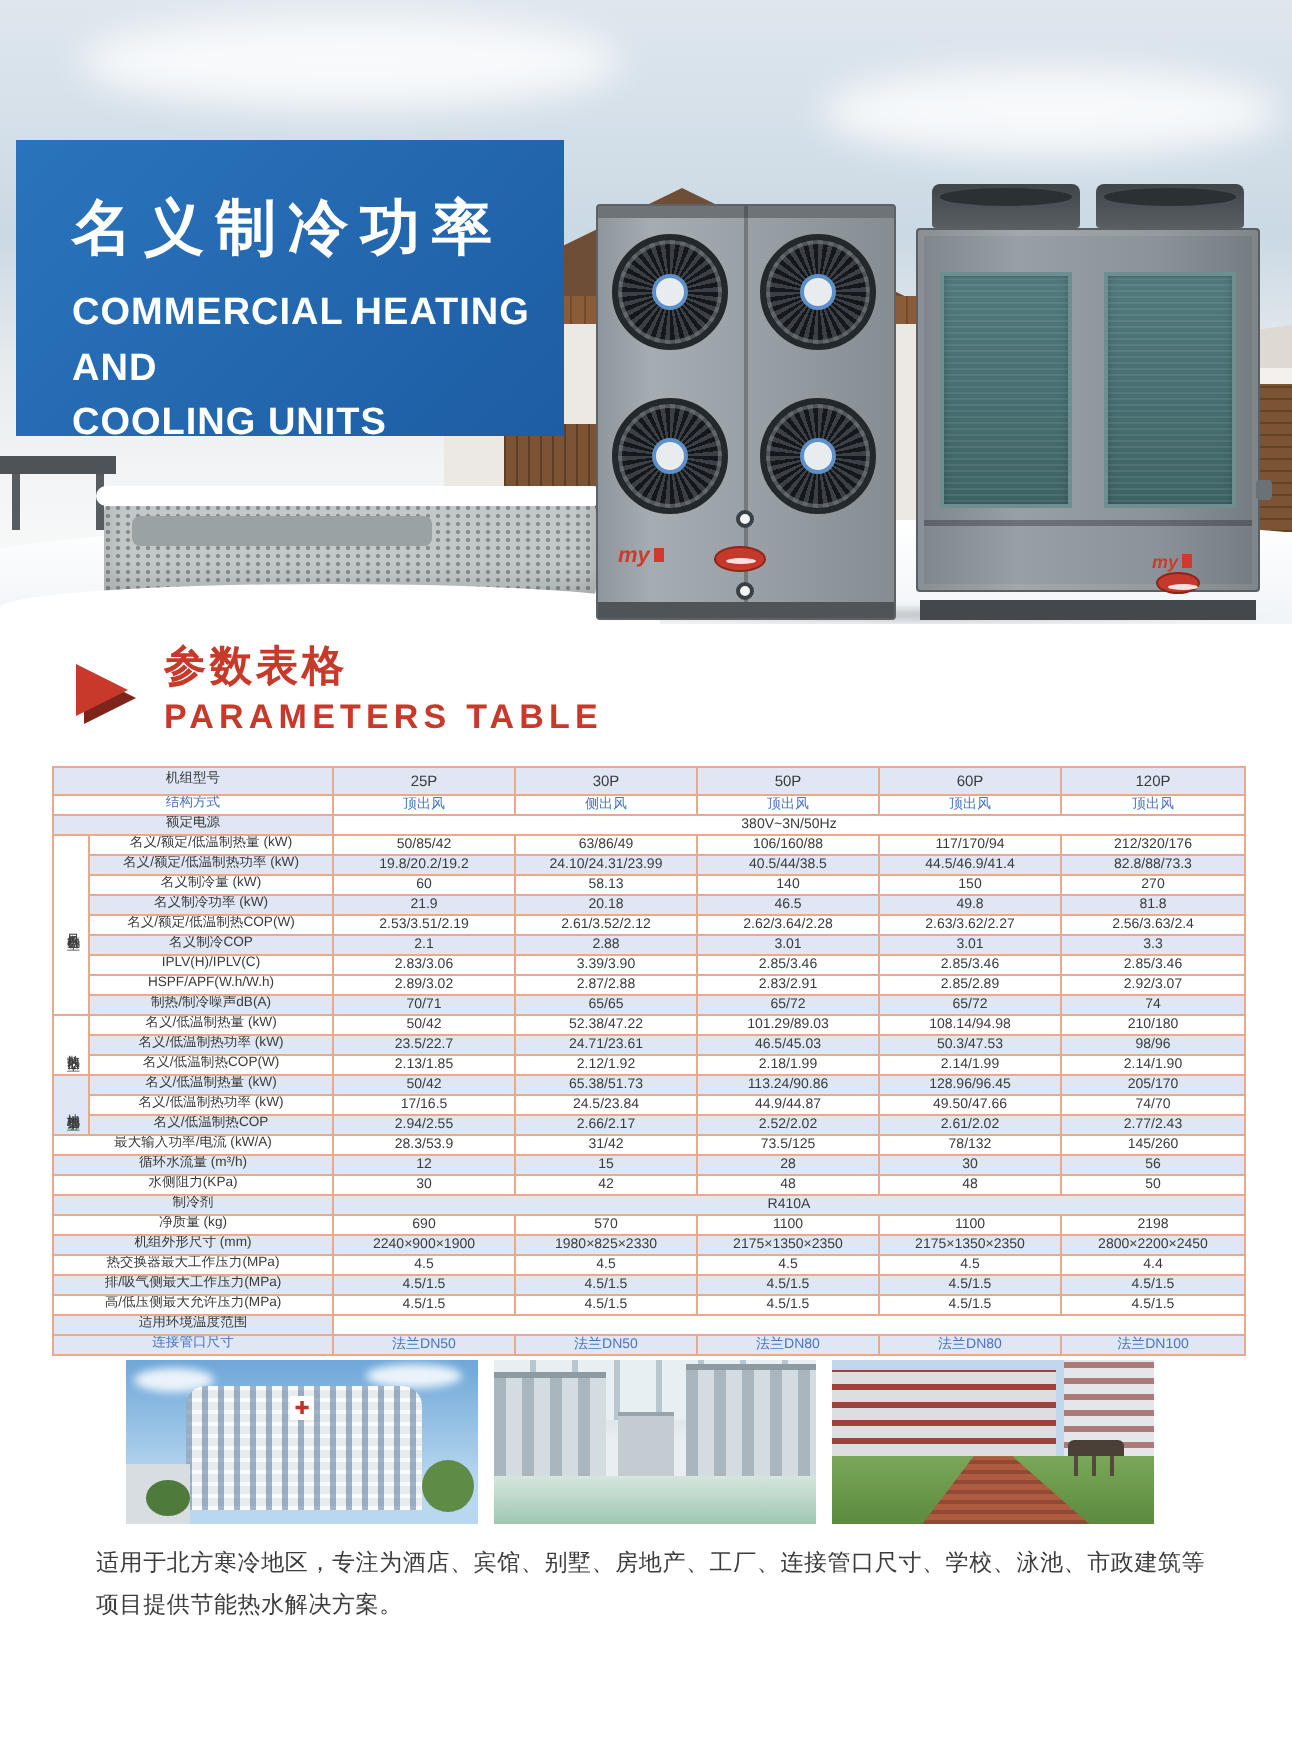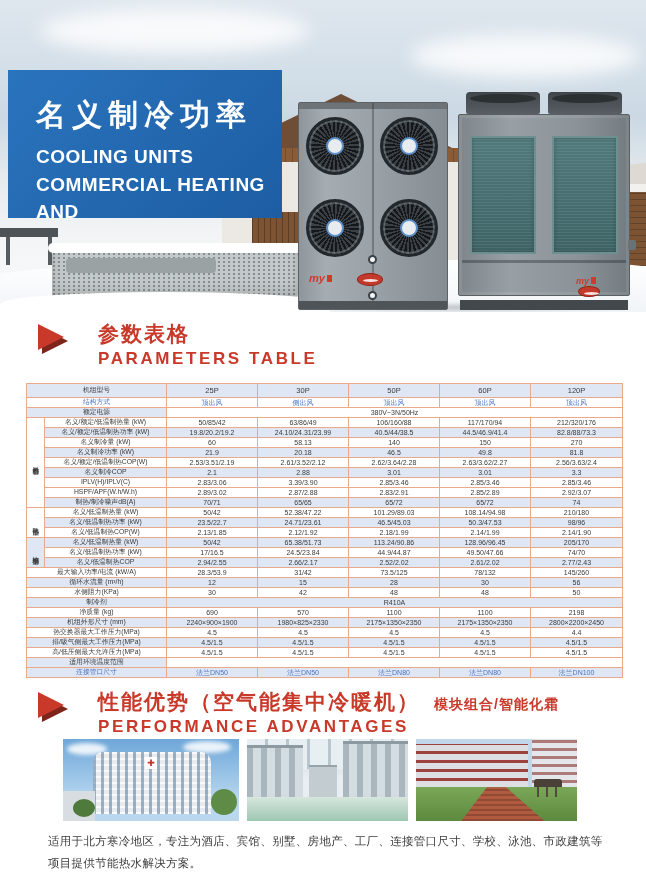--- a/index.html
+++ b/index.html
@@ -95,21 +95,21 @@
   .pipe { position:absolute; left:170px; top:150px; width:8px; height:10px; background:#6b7276; border-radius:2px; }
 
   
   .banner { position:absolute; left:8px; top:70px; width:274px; height:148px;
             background:linear-gradient(135deg,#2a74bd,#1d5da3); padding:28px 0 0 28px; }
   .banner h1 { color:#fff; font-size:30px; font-weight:700; letter-spacing:6px; line-height:1.1; }
   .banner .en { margin-top:12px; color:#fff; font-size:19px; font-weight:700;
                 letter-spacing:.5px; line-height:1.45; }
 
   
-  .sec { display:flex; align-items:flex-start; margin:10px 0 0 38px;gap:16px; }
+  .sec { display:flex; align-items:center; margin:10px 0 0 38px; }
   .arrow-wrap { position:relative; width:32px; height:30px; margin:2px 12px 0 0; flex:none; }
   .tri { position:absolute; width:0; height:0;
          border-top:13px solid transparent; border-bottom:13px solid transparent; }
   .tri.shadow { left:4px; top:4px; border-left:26px solid #7e241b; }
   .tri.main   { left:0;   top:0;   border-left:26px solid #c9392a; }
   .sec h2 { font-size:21px; color:#c9392a; font-weight:700; letter-spacing:2px; line-height:1.15; }
   .sec .sub { font-size:17px; color:#c9392a; font-weight:700; letter-spacing:2.6px; margin-top:3px; }
   .sec .note { font-size:14px; color:#c9392a; font-weight:700; margin-left:14px; letter-spacing:1px; }
   .title-row { display:flex; align-items:baseline; }
 
@@ -219,22 +219,22 @@
       <div class="ub-rail"></div>
       <div class="brand" style="left:118px;top:186px;font-size:9px;">my</div>
       <div class="badge" style="left:120px;top:196px;width:22px;height:11px;"></div>
       <div class="pipe"></div>
       <div class="ub-base"></div>
     </div>
 
     <div class="banner">
       <h1>名义制冷功率</h1>
       <div class="en">
+        <div>COMMERCIAL HEATING AND</div>
         <div>COOLING UNITS</div>
-        <div>COMMERCIAL HEATING AND</div>
       </div>
     </div>
   </div>
 
   <div class="sec">
     <div class="arrow-wrap">
       <div class="tri shadow"></div>
       <div class="tri main"></div>
     </div>
     <div>
@@ -473,33 +473,20 @@
           <td class="label-cell" colspan="2">连接管口尺寸</td>
           <td class="value-cell">法兰DN50</td>
           <td class="value-cell">法兰DN50</td>
           <td class="value-cell">法兰DN80</td>
           <td class="value-cell">法兰DN80</td>
           <td class="value-cell">法兰DN100</td>
         </tr>
       </tbody>
   </table>
 
-  <div class="sec" style="margin-top:12px;">
-    <div class="arrow-wrap">
-      <div class="tri shadow"></div>
-      <div class="tri main"></div>
-    </div>
-    <div>
-      <div class="title-row">
-        <h2>性能优势（空气能集中冷暖机）</h2>
-        <span class="note">模块组合/智能化霜</span>
-      </div>
-      <div class="sub">PERFORMANCE ADVANTAGES</div>
-    </div>
-  </div>
 
   <div class="photos">
     <div class="photo ph1">
       <div class="cl cl1"></div>
       <div class="cl cl2"></div>
       <div class="bldg"></div>
       <div class="cross">✚</div>
       <div class="podium"></div>
       <div class="tree t1"></div>
       <div class="tree t2"></div>

